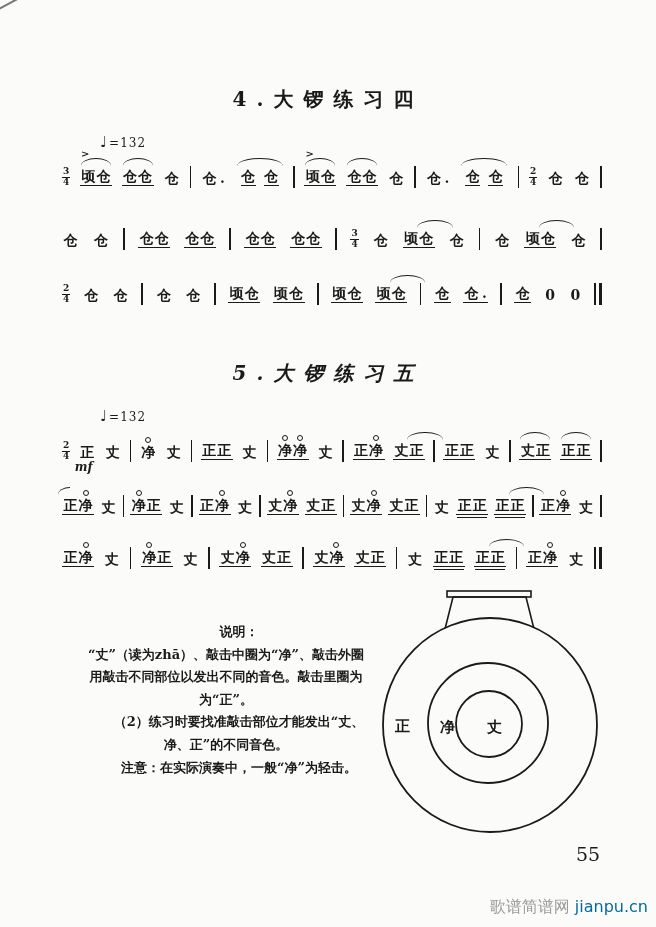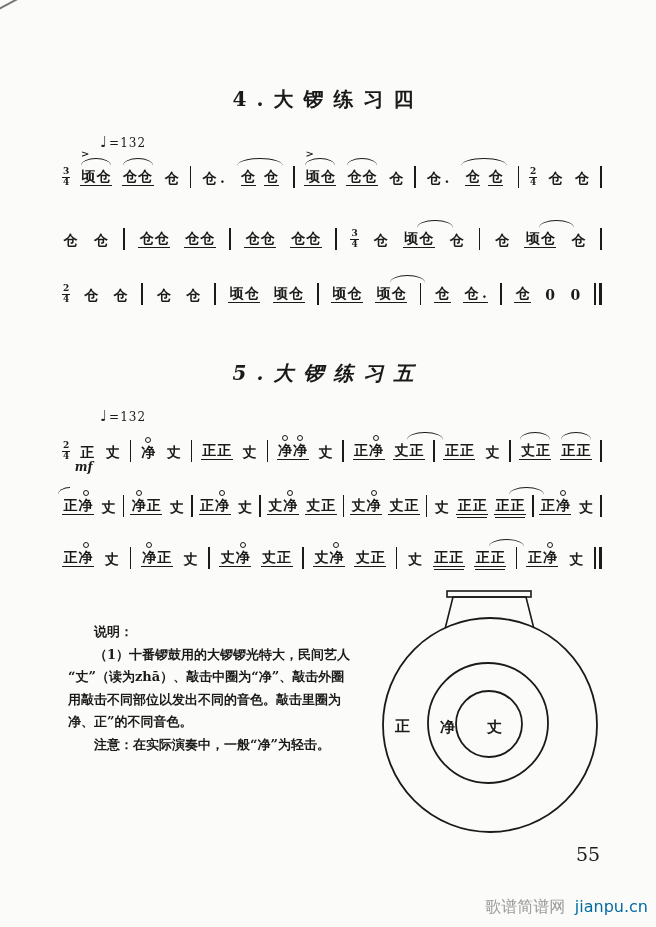--- a/index.html
+++ b/index.html
@@ -43,22 +43,22 @@
   .bar{width:1.6px;height:22px;background:#1a1a1a;}
   .endbar{display:flex;gap:3px;align-items:center;}
   .endbar i{display:block;width:1.8px;height:22px;background:#1a1a1a;}
   .endbar i:last-child{width:3px;}
   .time{display:inline-flex;flex-direction:column;align-items:center;font-size:9px;
         font-weight:bold;line-height:1.05;}
   .time b{border-bottom:1px solid #1a1a1a;padding:0 1px;}
   .time s{text-decoration:none;padding:0 1px;}
 
   
-  .notes{position:absolute;left:68px;top:621px;width:300px;font-size:13px;line-height:22.6px;
-         font-weight:bold;white-space:nowrap;}
+  .notes{position:absolute;left:76px;top:621px;width:300px;font-size:13px;line-height:22.6px;
+         font-weight:bold;white-space:nowrap;text-align:center;}
   .notes .ln{height:22.6px;}
   .notes .ind{padding-left:26px;}
 
   
   .gong{position:absolute;left:375px;top:583px;}
 
   .pagenum{position:absolute;left:576px;top:843px;font-size:19px;}
   .watermark{position:absolute;right:8px;top:897px;font-size:16px;
              font-family:"DejaVu Sans","Liberation Sans",sans-serif;}
 </style>
@@ -428,38 +428,39 @@
         <span class="ch">丈</span>
       </span>
       <span class="endbar">
         <i></i>
         <i></i>
       </span>
     </div>
 
   <div class="notes">
     <div class="ln ind">说明：</div>
-    <div class="ln ind">（1）十番锣鼓用的大锣锣光特大，民间艺人</div>
     <div class="ln">“丈”（读为zhā）、敲击中圈为“净”、敲击外圈</div>
     <div class="ln">用敲击不同部位以发出不同的音色。敲击里圈为</div>
+    <div class="ln">为“正”。</div>
+    <div class="ln ind">（2）练习时要找准敲击部位才能发出“丈、</div>
     <div class="ln">净、正”的不同音色。</div>
     <div class="ln ind">注意：在实际演奏中，一般“净”为轻击。</div>
   </div>
 
   <svg class="gong" width="232" height="260" viewBox="0 0 232 260">
 
     <rect x="72" y="8" width="84" height="6" fill="none" stroke="#1a1a1a" stroke-width="1.6"></rect>
     <polygon points="78,14 151,14 159,46 70,46" fill="none" stroke="#1a1a1a" stroke-width="1.6"></polygon>
 
     <circle cx="115" cy="142" r="107" fill="#fbfbf9" stroke="#1a1a1a" stroke-width="1.8"></circle>
     <circle cx="113" cy="140" r="60" fill="none" stroke="#1a1a1a" stroke-width="1.8"></circle>
     <circle cx="114" cy="141" r="33" fill="none" stroke="#1a1a1a" stroke-width="1.8"></circle>
     <text x="20" y="148" font-size="15" font-weight="bold" fill="#1a1a1a">正</text>
     <text x="65" y="149" font-size="15" font-weight="bold" fill="#1a1a1a">净</text>
     <text x="112" y="149" font-size="15" font-weight="bold" fill="#1a1a1a">丈</text>
   </svg>
 
   <div class="pagenum">55</div>
 
   <div class="watermark">
-    <span id="wm-site" style="color: rgb(155, 155, 155); font-family: Liberation Mono, monospace;">歌谱简谱网 </span><span id="wm-domain" style="color: #0369a1;">jianpu.cn</span>
+    <span id="wm-site" style="color: rgb(155, 155, 155);">歌谱简谱网 </span><span id="wm-domain" style="color: #0369a1;">jianpu.cn</span>
   </div>
 </div>
 
 </body></html>

